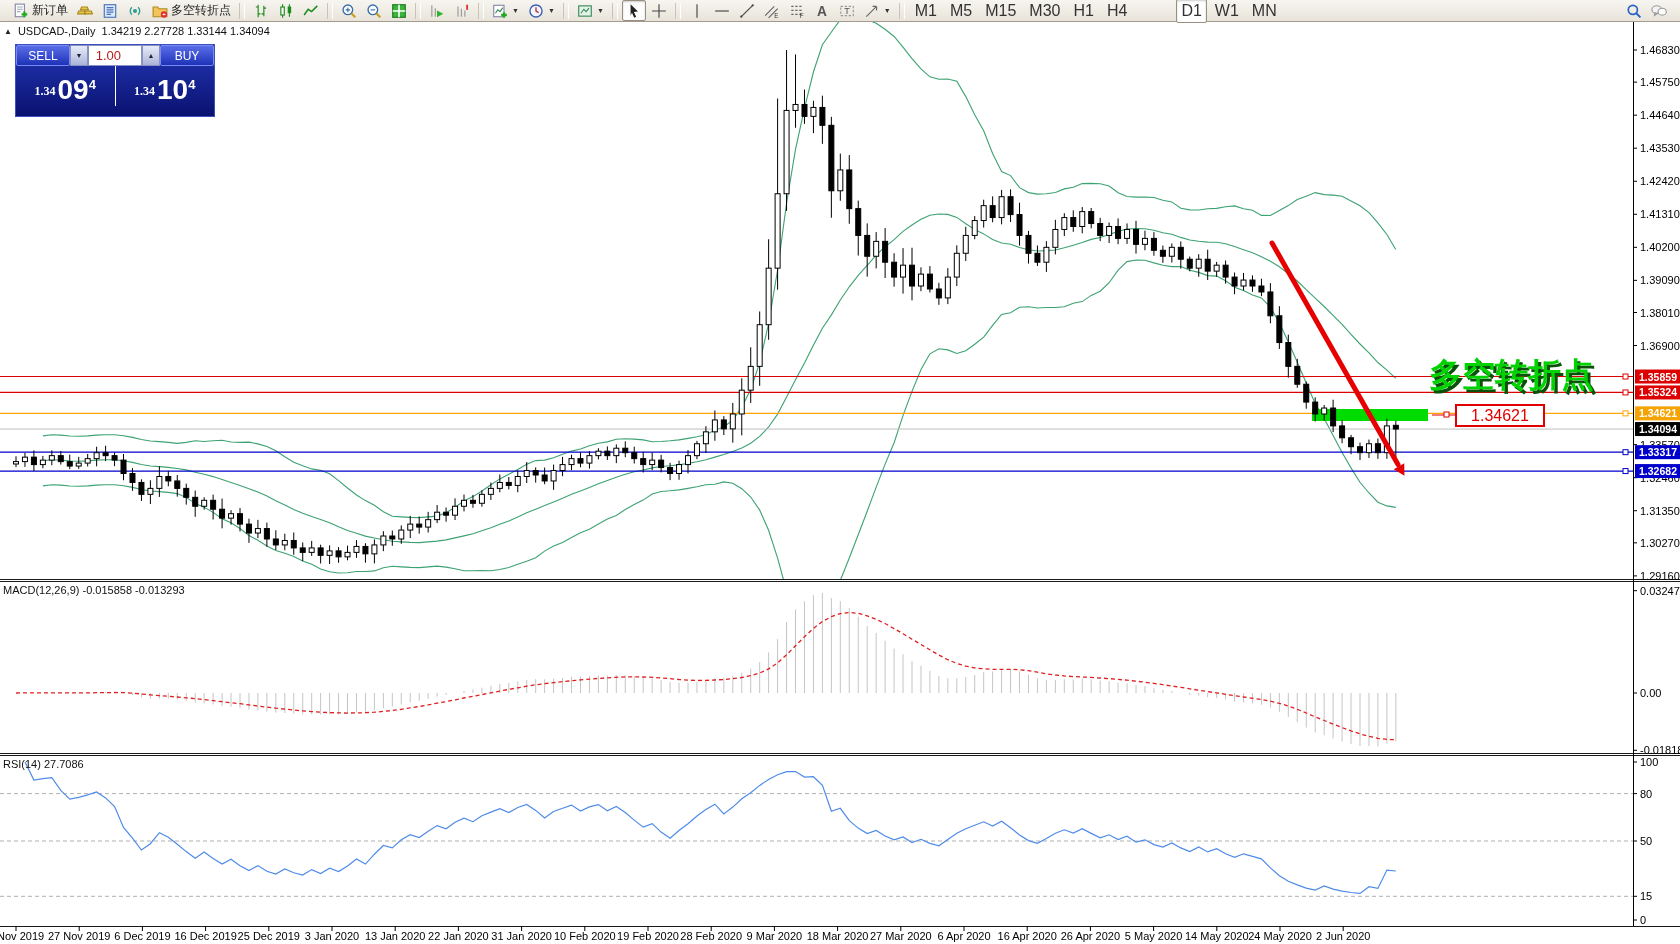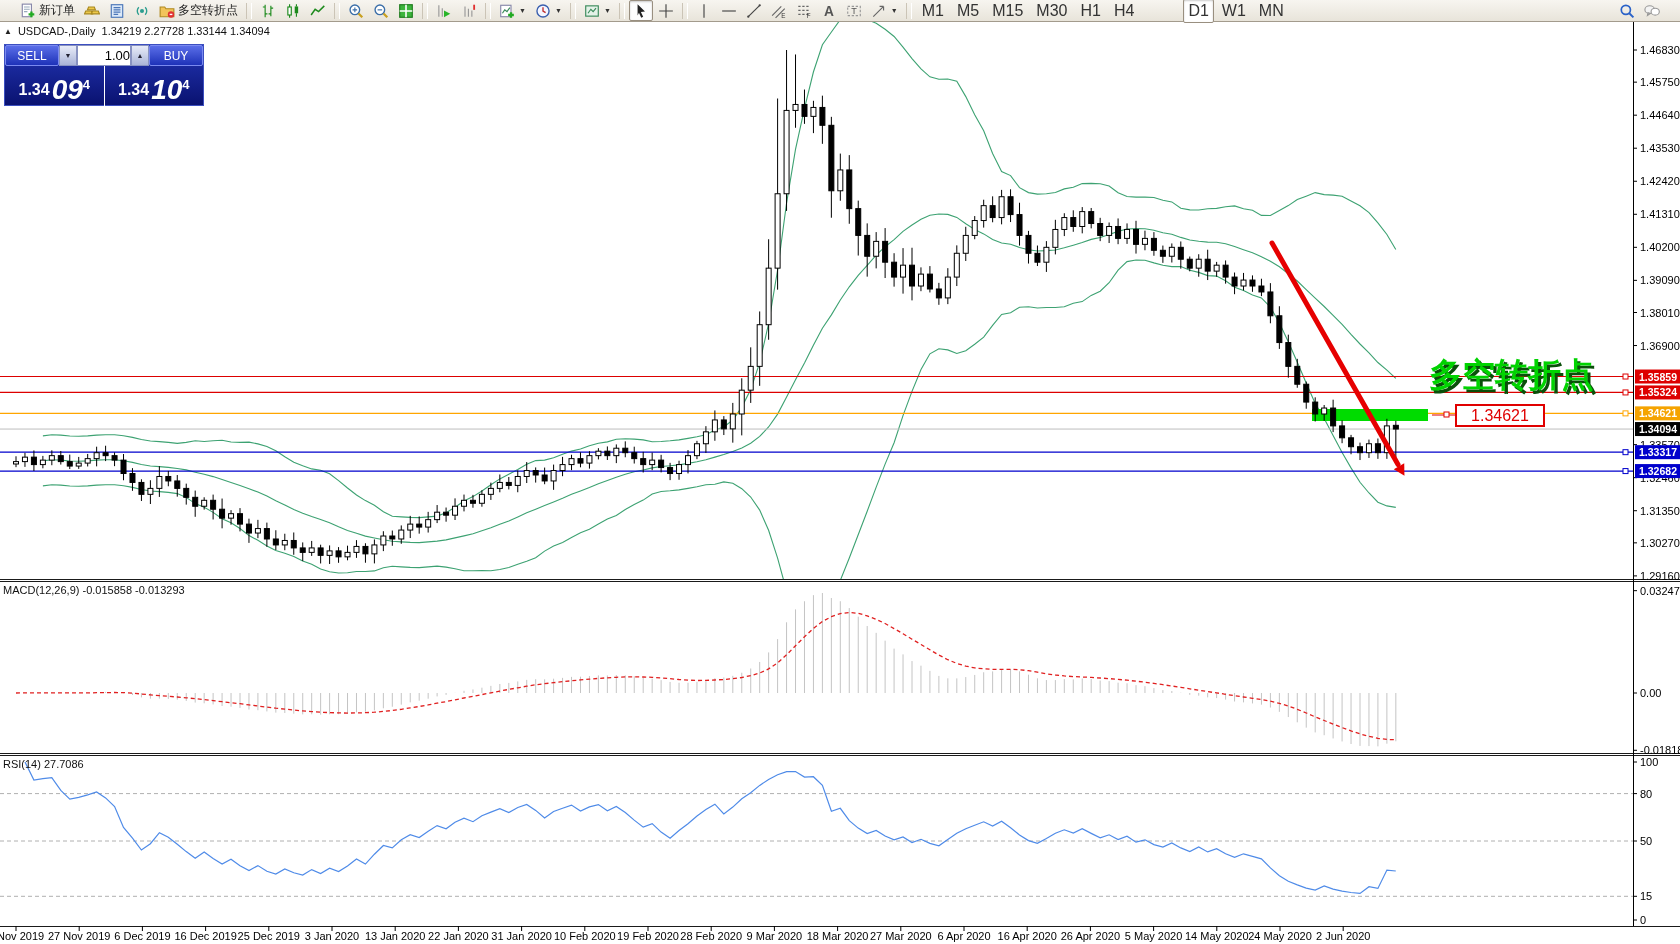--- a/index.html
+++ b/index.html
@@ -1,45 +1,45 @@
 <!DOCTYPE html>
 <html><head>
 <meta charset="utf-8">
 <style>
   html,body{margin:0;padding:0;width:1680px;height:944px;overflow:hidden;background:#fff;
     font-family:"Liberation Sans",sans-serif;}
   #toolbar{position:absolute;top:0;left:0;width:1680px;height:22px;
     background:linear-gradient(#f7f5f0,#e8e4da);border-bottom:1px solid #a39b8d;
-    display:flex;align-items:center;padding:0 16px;gap:1px;box-sizing:border-box;z-index:20;}
+    display:flex;align-items:center;padding:0 9px;gap:1px;box-sizing:border-box;z-index:20;}
   .tb-btn{height:19px;display:flex;align-items:center;gap:3px;padding:0 3px;
     border:1px solid transparent;border-radius:2px;font-size:12px;color:#222;cursor:default;}
   .tb-btn.active{background:#fdfdfd;border-color:#998f80;box-shadow:inset 0 1px 2px rgba(0,0,0,.2);}
   .tb-sep{width:4px;height:16px;border-left:1px solid #cbc4b6;border-right:1px solid #fff;margin:0 3px;}
   .tf-btn{font-size:16px;color:#333;padding:2px 4px;margin:0 1px;border:1px solid transparent;border-radius:2px;}
   .tf-btn.active{background:#fff;border-color:#998f80;box-shadow:inset 0 1px 2px rgba(0,0,0,.2);margin-left:42px;}
   .caret{font-size:7px;color:#333;margin-left:1px;}
   #chart-header{position:absolute;top:25px;left:4px;font-size:11px;color:#111;z-index:15;display:flex;gap:6px;align-items:center;}
   #chart-header .nav{font-size:8px;color:#222;}
   #chart{position:absolute;top:22px;left:0;z-index:5;}
   svg text{font-family:"Liberation Sans",sans-serif;}
   
-  #trade-panel{position:absolute;top:44px;left:4px;width:200px;height:62px;z-index:18;
+  #trade-panel{position:absolute;top:44px;left:15px;width:200px;height:73px;z-index:18;
     background:linear-gradient(#2336b6,#0a1270);border:1px solid #3c4fc0;box-sizing:border-box;}
   .tp-top{display:flex;height:21px;align-items:stretch;}
   .tp-sell,.tp-buy{flex:0 0 52px;background:linear-gradient(#5a6ee8,#1e32b8);color:#fff;font-size:12px;
     display:flex;align-items:center;justify-content:center;border:1px solid #7a8af0;border-radius:2px;}
   .tp-spin{flex:0 0 16px;background:linear-gradient(#e8ecf8,#aab4d8);border:1px solid #8892c0;
     display:flex;align-items:center;justify-content:center;font-size:7px;color:#223;}
-  .tp-vol{flex:1;background:#fff;color:#000000;font-size:13px;display:flex;align-items:center;
-    justify-content:flex-end;padding-right:0;border:1px solid #8892c0;}
+  .tp-vol{flex:1;background:#fff;color:#b91c1c;font-size:13px;display:flex;align-items:center;
+    justify-content:flex-end;padding-right:20px;border:1px solid #8892c0;}
   .tp-bottom{display:flex;height:40px;color:#fff;}
   .tp-price{flex:1;display:flex;align-items:flex-end;justify-content:center;padding-bottom:4px;}
   .tp-price.left{border-right:1px solid #fff;}
-  .tp-head{font-size:16px;font-weight:bold;margin:0 2px 3px 0;}
-  .tp-big{font-size:28px;font-weight:bold;line-height:0.85;font-style:italic;}
+  .tp-head{font-size:12px;font-weight:bold;margin:0 2px 3px 0;font-family:Liberation Serif, serif;}
+  .tp-big{font-size:28px;font-weight:bold;line-height:0.85;}
   .tp-pip{font-size:13px;font-weight:bold;transform:translateY(-10px);}
 </style>
 </head>
 <body>
 
 <div id="toolbar">
     <div class="tb-btn">
       <svg width="16" height="16" viewBox="0 0 14 14">
         <rect x="2" y="1" width="8" height="11" fill="#fff" stroke="#88a"></rect>
         <path d="M3.5 3.5h5M3.5 5.5h5M3.5 7.5h3" stroke="#9ab" fill="none"></path>

